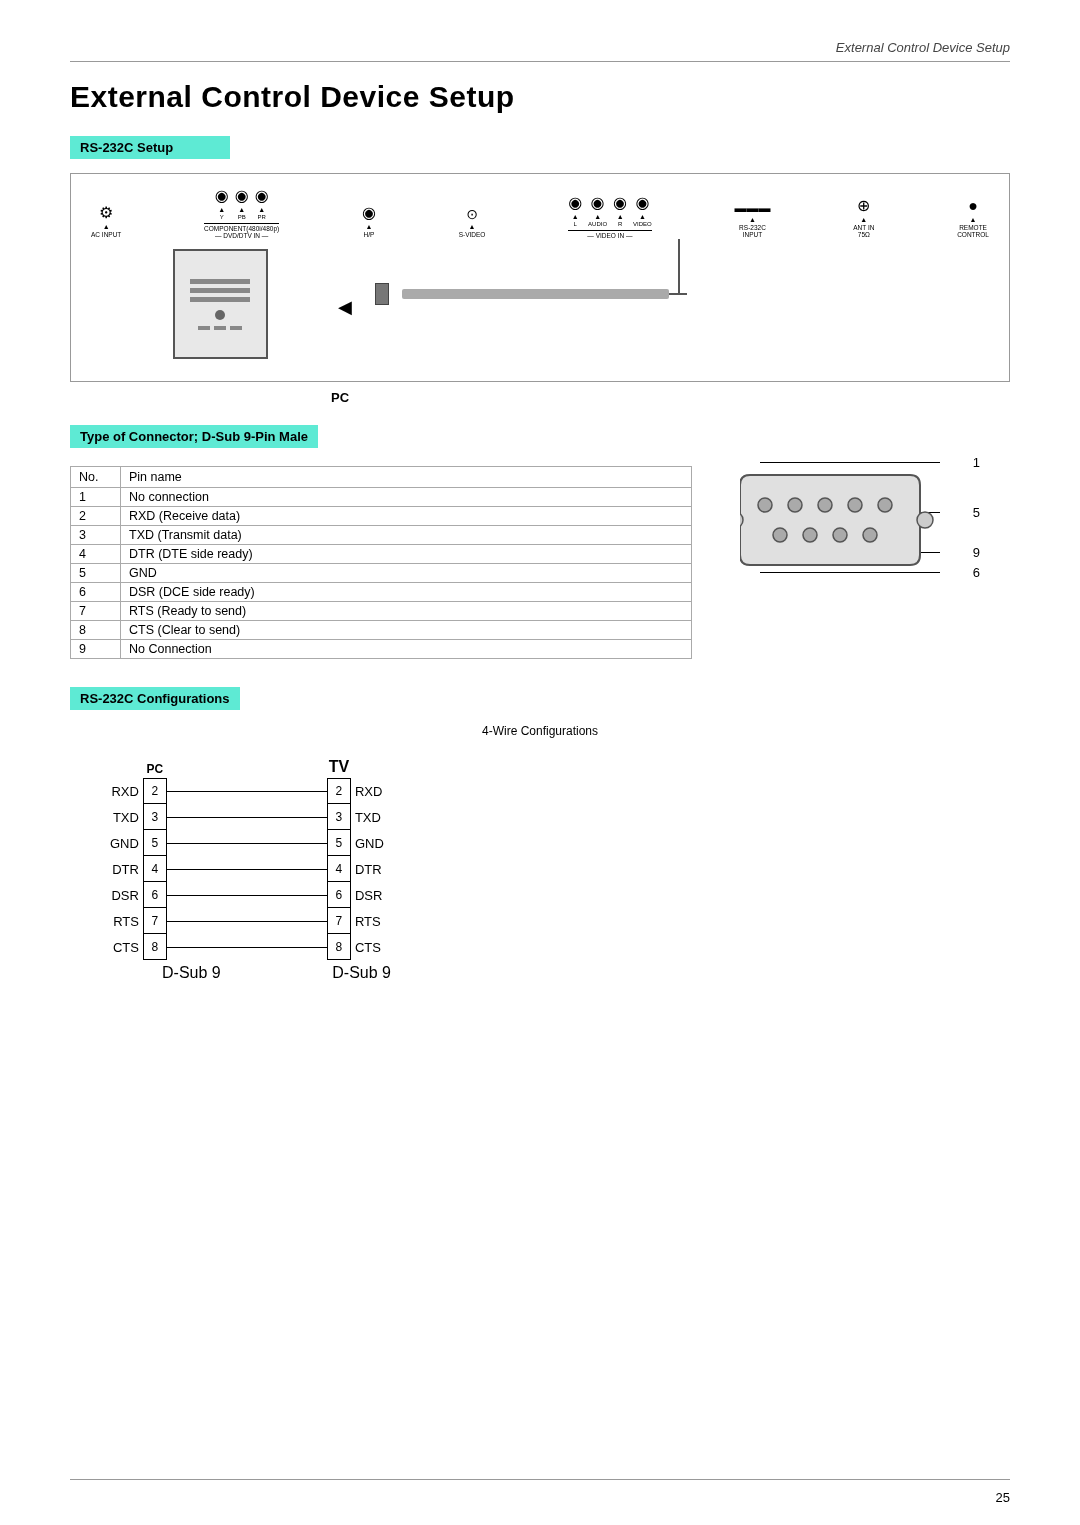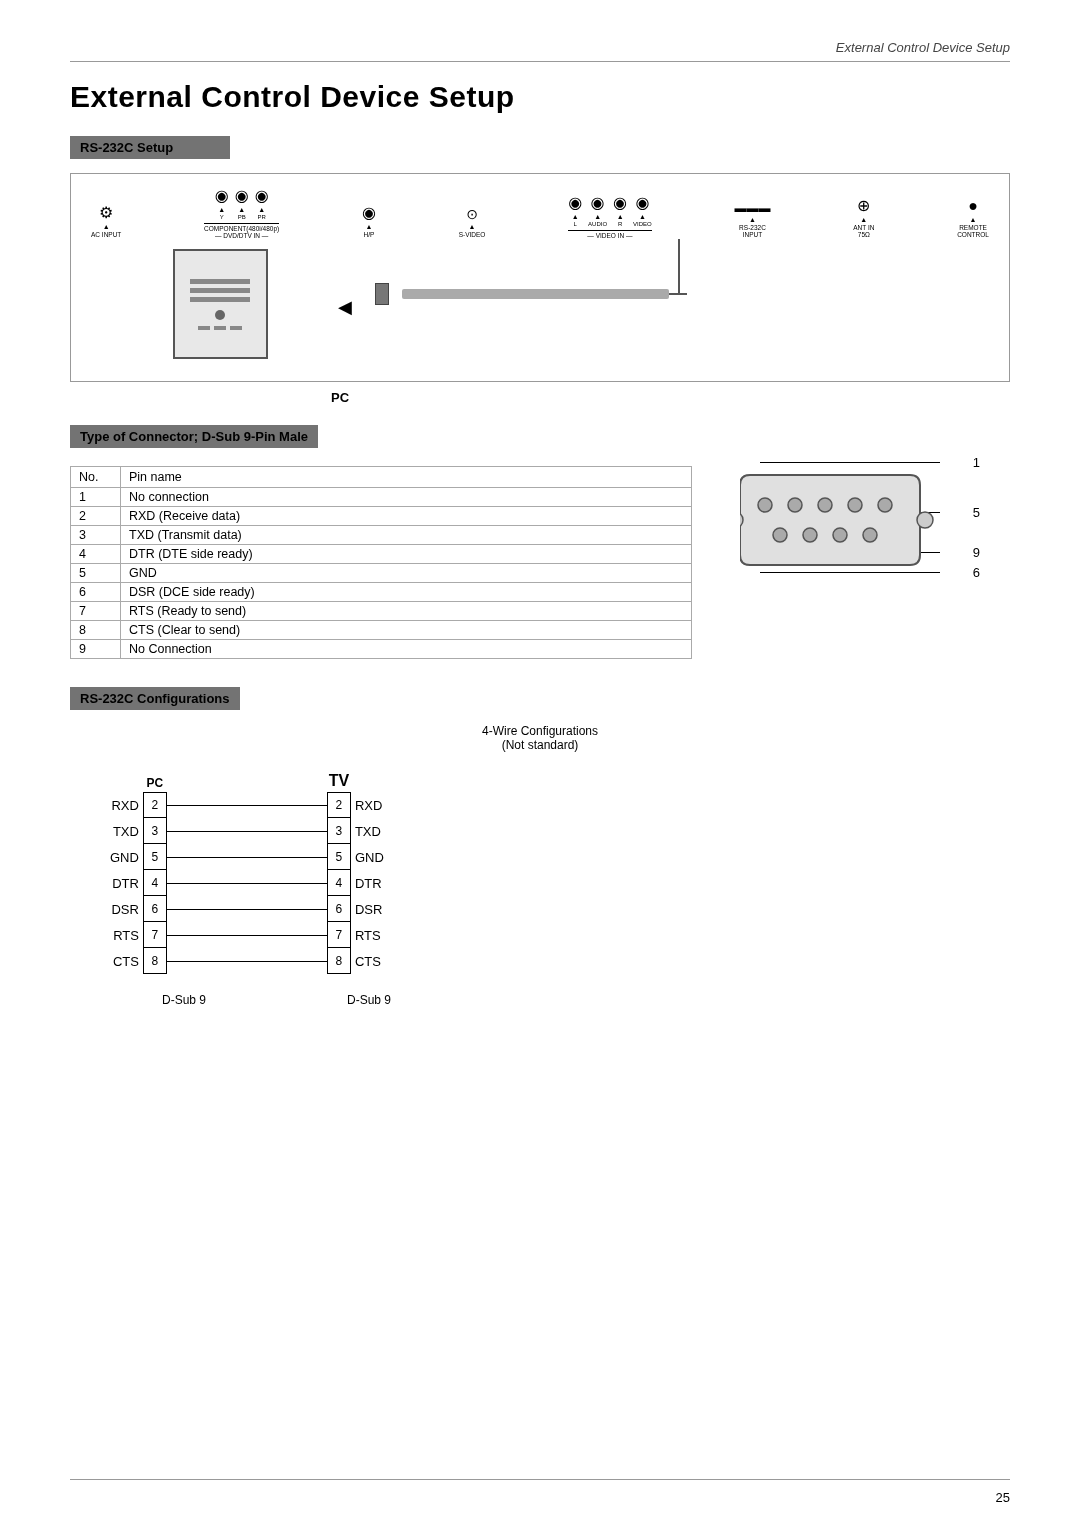--- a/index.html
+++ b/index.html
@@ -41,21 +41,21 @@
       line-height: 1.6;
       margin-bottom: 22px;
     }
     .intro-text p {
       margin-bottom: 3px;
       padding-left: 12px;
       text-indent: -12px;
       margin-left: 12px;
     }
     .section-header {
-      background: #737373;
+      background: #5eead4;
       padding: 4px 10px;
       font-size: 13px;
       font-weight: bold;
       display: inline-block;
       margin-bottom: 14px;
       min-width: 160px;
     }
     
     .two-col-section {
       display: flex;
@@ -384,21 +384,20 @@
           <circle cx="185" cy="55" r="8" fill="#ccc" stroke="#555" stroke-width="1.5"></circle>
         </svg>
       </div>
     </div>
   </div>
 
   <div class="config-section">
     <div class="section-header">RS-232C Configurations</div>
     <div class="config-label">
       <div>4-Wire Configurations</div>
-      <div>(Not standard)</div>
     </div>
 
     <div style="display:flex; gap:0; margin-top:14px; margin-left:40px;">
 
       <div style="display:flex; flex-direction:column; align-items:flex-end; padding-right:4px; font-size:13px; margin-top:26px;">
         <div style="height:26px;display:flex;align-items:center;justify-content:flex-end;">RXD</div>
         <div style="height:26px;display:flex;align-items:center;justify-content:flex-end;">TXD</div>
         <div style="height:26px;display:flex;align-items:center;justify-content:flex-end;">GND</div>
         <div style="height:26px;display:flex;align-items:center;justify-content:flex-end;">DTR</div>
         <div style="height:26px;display:flex;align-items:center;justify-content:flex-end;">DSR</div>
@@ -461,21 +460,21 @@
         <div style="height:26px;display:flex;align-items:center;">TXD</div>
         <div style="height:26px;display:flex;align-items:center;">GND</div>
         <div style="height:26px;display:flex;align-items:center;">DTR</div>
         <div style="height:26px;display:flex;align-items:center;">DSR</div>
         <div style="height:26px;display:flex;align-items:center;">RTS</div>
         <div style="height:26px;display:flex;align-items:center;">CTS</div>
       </div>
     </div>
 
     
-    <div style="display:flex; margin-left:40px; margin-top:19px; font-size:12px;">
+    <div style="display:flex; margin-left:40px; margin-top:4px; font-size:16px;">
       <div style="width:calc(13px + 24px + 160px + 24px + 4px + 4px + 52px); display:flex; justify-content:space-between; padding-left:52px;">
         <span>D-Sub 9</span>
         <span>D-Sub 9</span>
       </div>
     </div>
   </div>
 
   <div class="footer-line"></div>
   <div class="footer-page">25</div>
 

